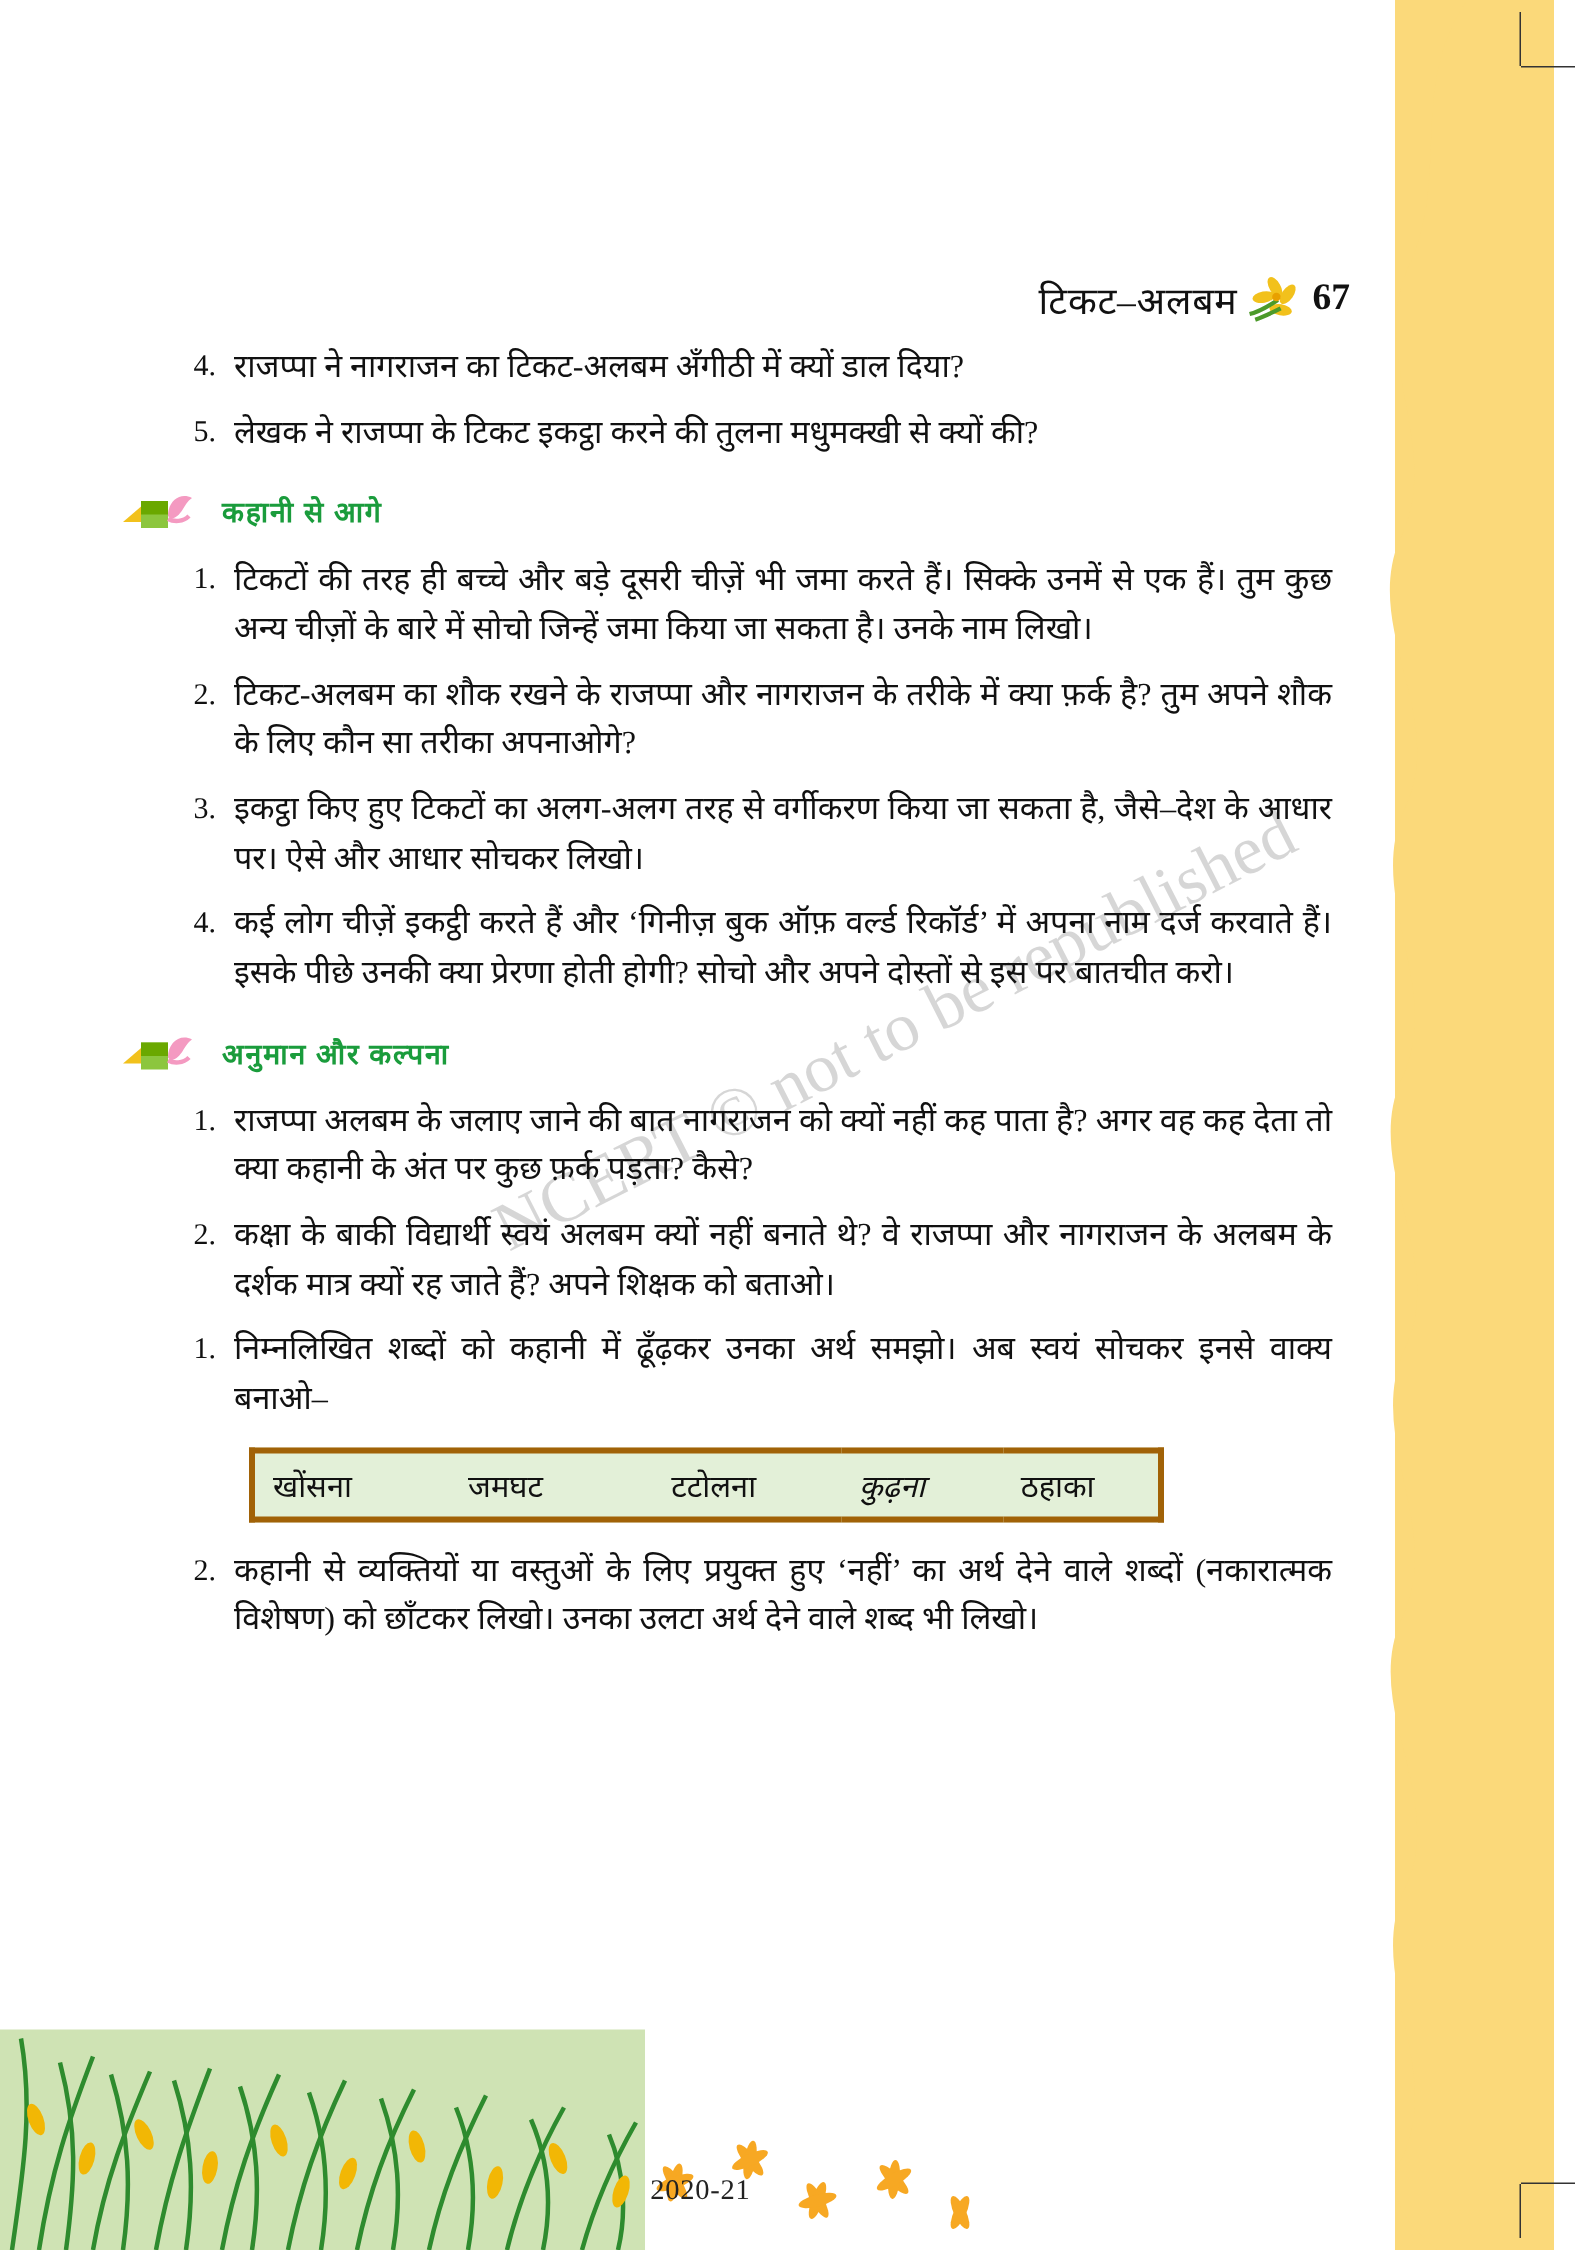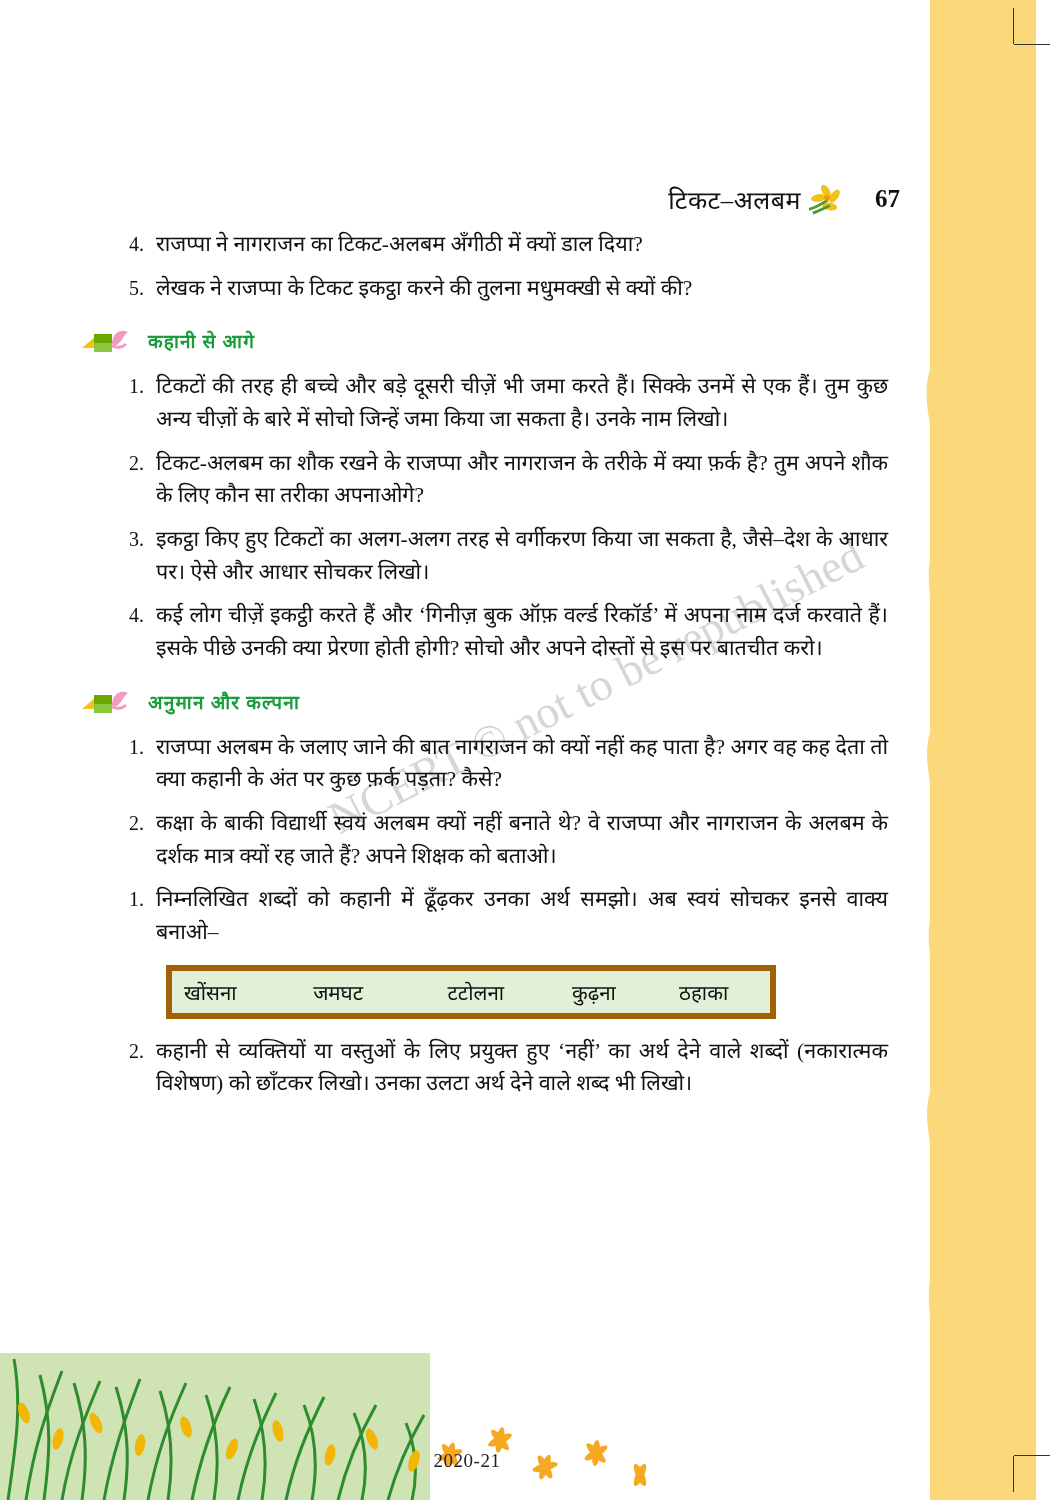--- a/index.html
+++ b/index.html
@@ -64,21 +64,20 @@
   }
   .header-title {
     font-size: 25px;
     color: #111;
     letter-spacing: .5px;
   }
   .header-page-no {
     font-size: 25px;
     color: #111;
     font-weight: bold;
-    margin-left: 24px;
   }
   .flower-ico { width: 38px; height: 32px; display: inline-block; }
 
   
   .content {
     position: absolute;
     left: 118px;
     top: 228px;
     width: 770px;
   }
@@ -127,34 +126,34 @@
     font-size: 19px;
     color: #1a9c3c;
     font-weight: bold;
     letter-spacing: 1.2px;
   }
 
   
   .wordbox {
     margin: 16px 0 16px 48px;
     width: 610px;
-    border: 6px solid #a16207;
+    border: 4px solid #a16207;
     background: #e3f0d8;
     border-collapse: collapse;
   }
   .wordbox td {
     font-size: 20.5px;
     color: #111;
     padding: 7px 10px 7px 12px;
     white-space: nowrap;
   }
   .wordbox td.c0 { width: 140px; }
   .wordbox td.c1 { width: 150px; }
   .wordbox td.c2 { width: 130px; }
-  .wordbox td.c3 { width: 110px; }
+  .wordbox td.c3 { width: 110px; font-style: italic; }
   .wordbox td.c4 { width: 100px; }
 
   
   .watermark {
     position: absolute;
     left: 300px;
     top: 660px;
     font-size: 46px;
     color: rgba(120,120,120,0.30);
     transform: rotate(-27deg);

